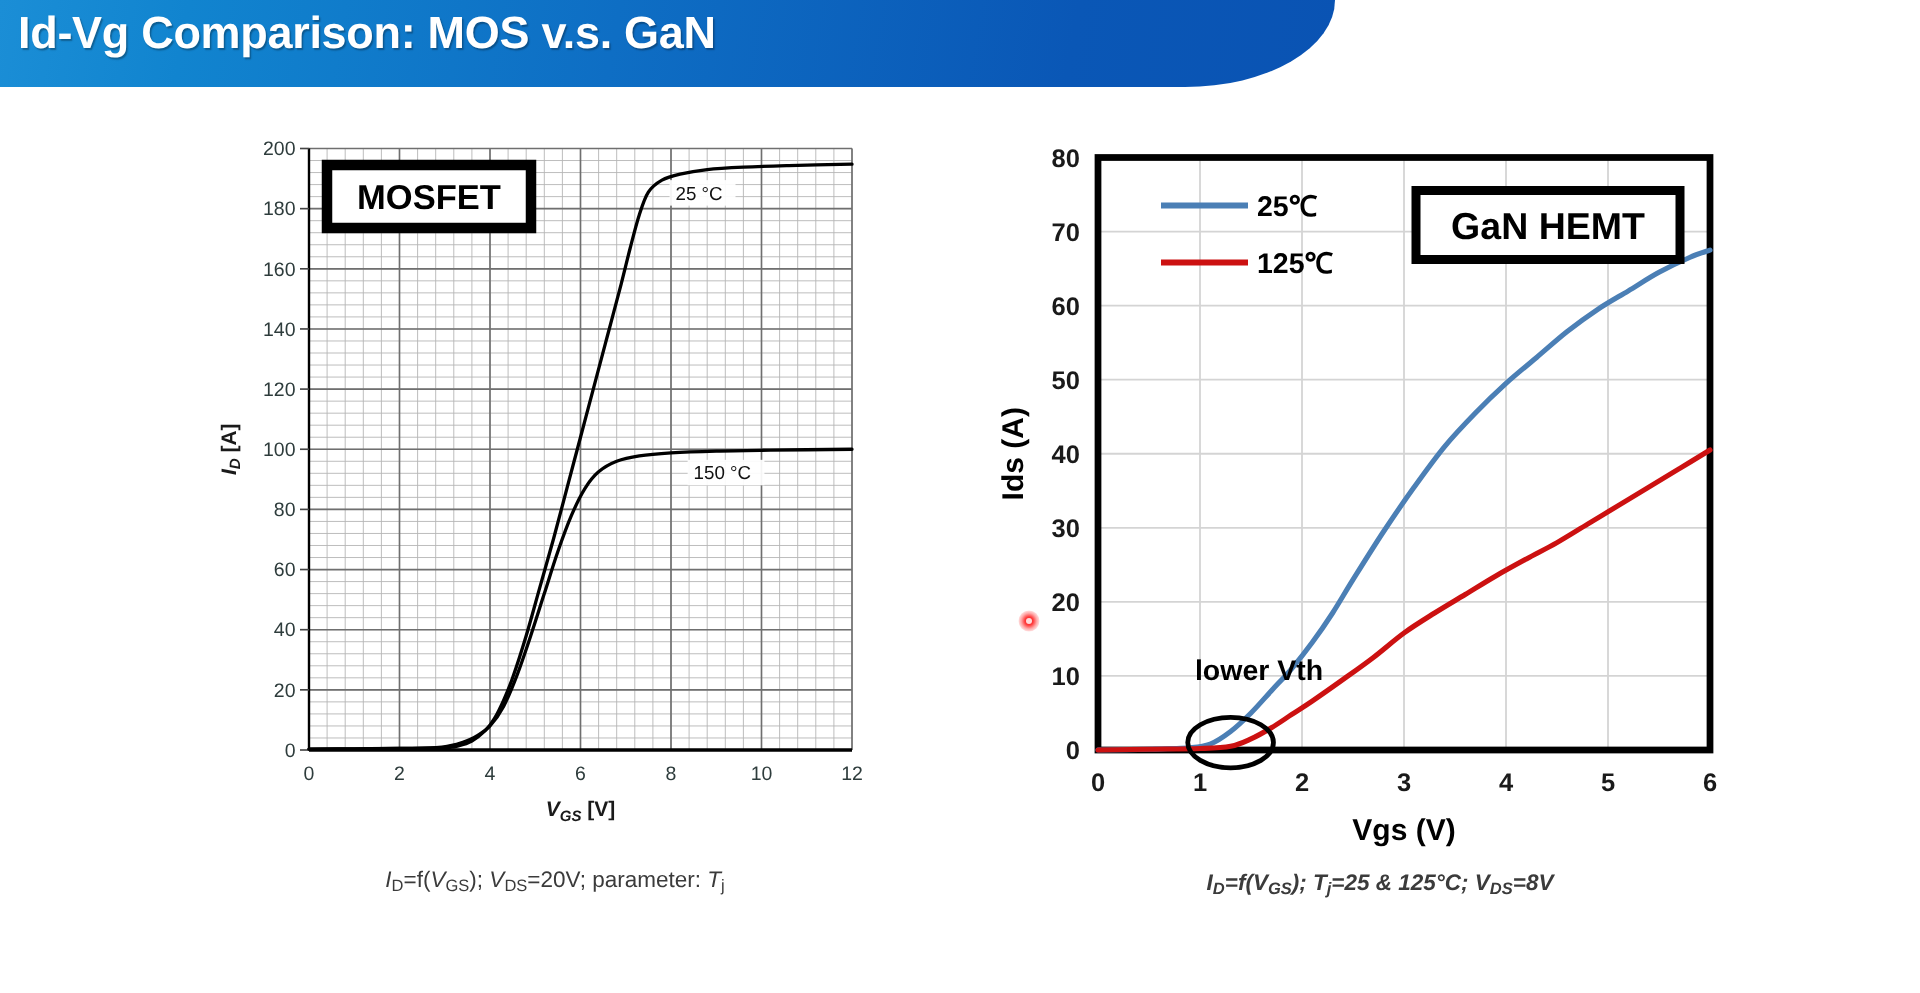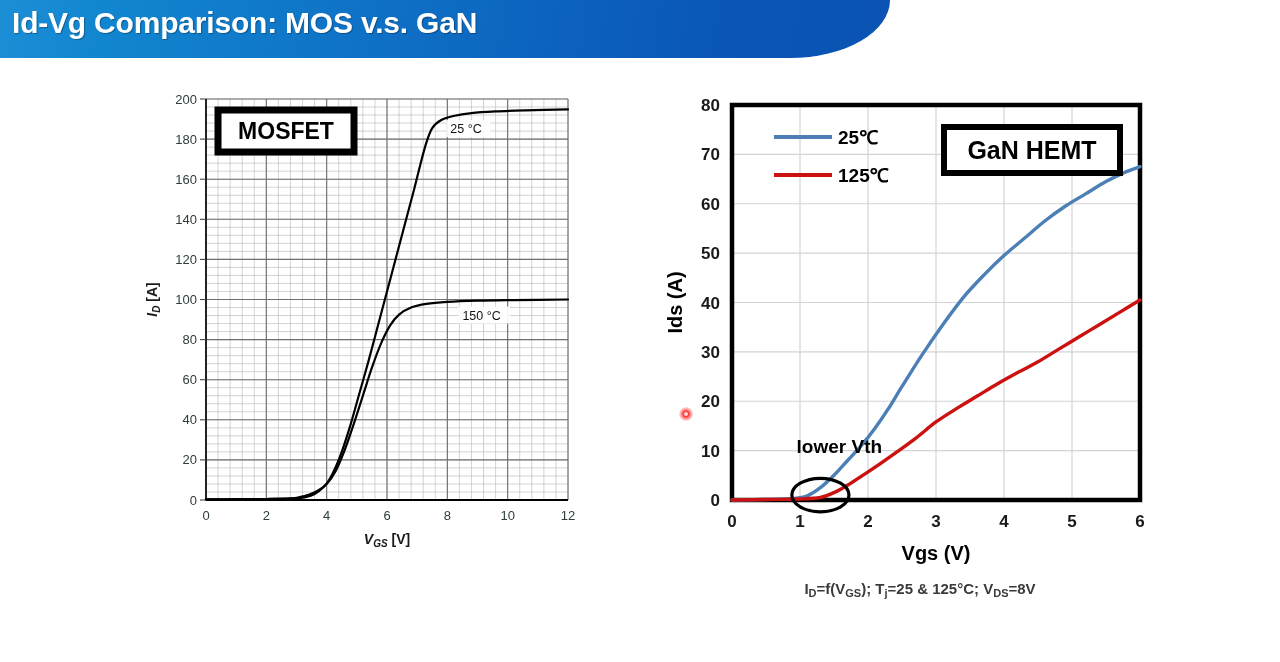--- a/index.html
+++ b/index.html
@@ -47,21 +47,21 @@
   .chart-svg { display: block; }
 
   .caption {
     position: absolute;
     text-align: center;
     font-size: 15px;
     color: #3b3b3b;
     white-space: nowrap;
   }
   #caption-left  { left: 0;  top: 498px; width: 460px; }
-  #caption-right { left: 0;  top: 500px; width: 520px; font-weight: bold; }
+  #caption-right { left: 0;  top: 500px; width: 520px; font-weight: bold; font-style: italic; }
   #caption-left .sub, #caption-right .sub {
     font-size: 11px;
     vertical-align: baseline;
     position: relative;
     top: 3px;
   }
   #caption-left .it { font-style: italic; }
 
   
   #laser-dot {
@@ -235,20 +235,23 @@
         <rect x="306.34999999999997" y="40.08499999999998" width="44" height="17" fill="#ffffff" fill-opacity="0.92"></rect>
         <text x="310.34999999999997" y="53.08499999999998" font-family="&quot;Liberation Sans&quot;, sans-serif" font-size="12.5" fill="#111">25 °C</text>
         <rect x="318.4166666666667" y="226.54999999999998" width="51.2" height="17" fill="#ffffff" fill-opacity="0.92"></rect>
         <text x="322.4166666666667" y="239.54999999999998" font-family="&quot;Liberation Sans&quot;, sans-serif" font-size="12.5" fill="#111">150 °C</text>
         <g>
           <rect x="78" y="30" width="136" height="42" fill="#ffffff" stroke="#000000" stroke-width="7"></rect>
           <text x="146" y="59" text-anchor="middle" font-family="&quot;Liberation Sans&quot;, sans-serif" font-size="23" font-weight="bold" fill="#000">MOSFET</text>
         </g>
       </g>
     </svg>
+  <div class="caption" id="caption-left">
+    <span class="it">I</span><span class="sub">D</span><span>=f(</span><span class="it">V</span><span class="sub">GS</span><span>); </span><span class="it">V</span><span class="sub">DS</span><span>=20V; parameter: </span><span class="it">T</span><span class="sub">j</span>
+  </div>
 </div>
 
 <div class="chart-panel" id="panel-right">
   <svg class="chart-svg" id="svg-right" width="520" height="500" viewBox="0 0 520 500">
       <g>
         <rect x="72" y="25" width="408" height="395" fill="#ffffff"></rect>
         <g stroke="#d4d4d4" stroke-width="1.2">
           <line x1="140" y1="25" x2="140" y2="420"></line>
           <line x1="208" y1="25" x2="208" y2="420"></line>
           <line x1="276" y1="25" x2="276" y2="420"></line>

